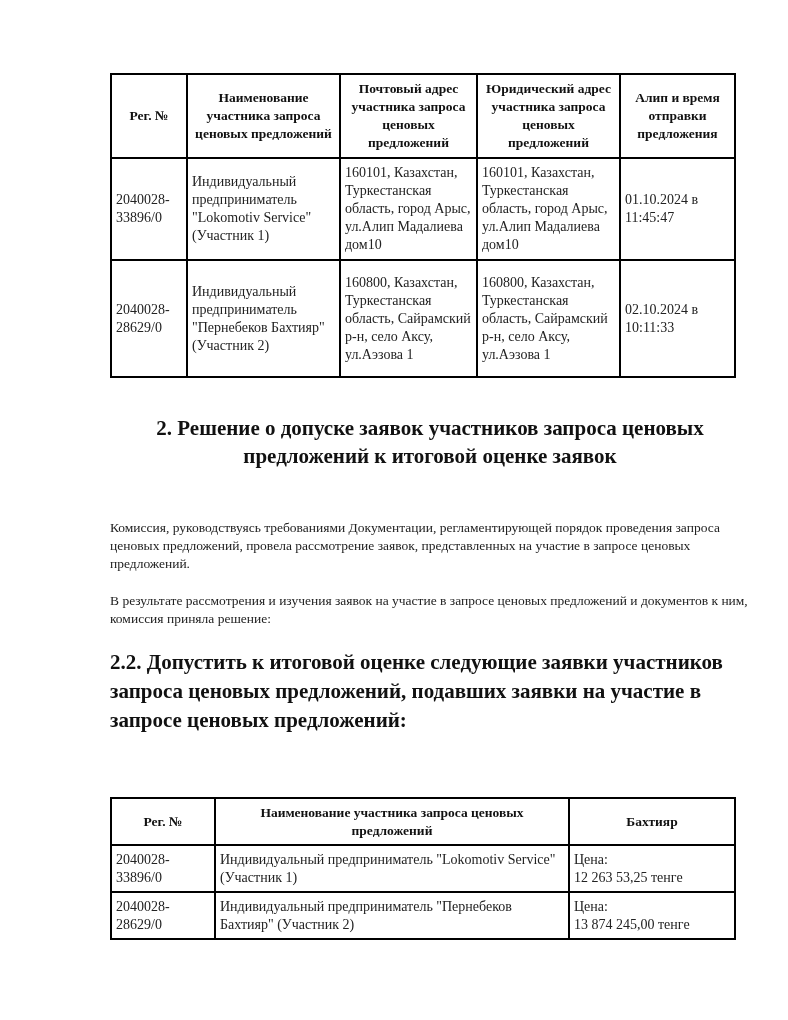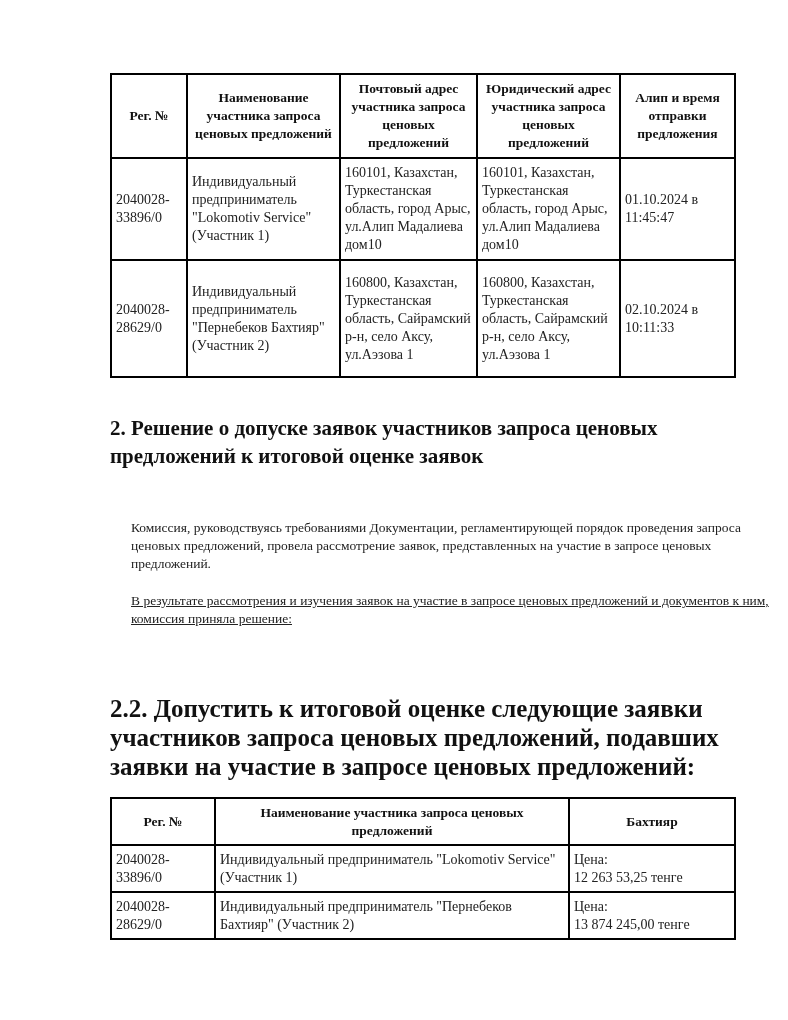--- a/index.html
+++ b/index.html
@@ -56,34 +56,33 @@
 
     .h2 {
       position: absolute;
       left: 110px;
       width: 640px;
       font-weight: bold;
       font-size: 21px;
       line-height: 28px;
       color: #111;
     }
-    #sec2 { top: 414px; }
-    #sec22 { top: 694px; font-size: 25px; line-height: 29px; }
+    #sec2 { top: 414px; text-align: center; }
+    #sec22 { top: 648px; font-size: 21px; line-height: 29px; }
 
     .para {
       position: absolute;
       left: 110px;
       width: 640px;
       font-size: 13.5px;
       line-height: 18px;
       color: #222;
-      margin-left: 21px;
     }
     #p1 { top: 519px; }
-    #p2 { top: 592px; text-decoration: underline; }
+    #p2 { top: 592px; }
   </style>
 </head>
 <body>
 
 <table id="t1">
   <colgroup>
     <col style="width:76px">
     <col style="width:153px">
     <col style="width:137px">
     <col style="width:143px">

